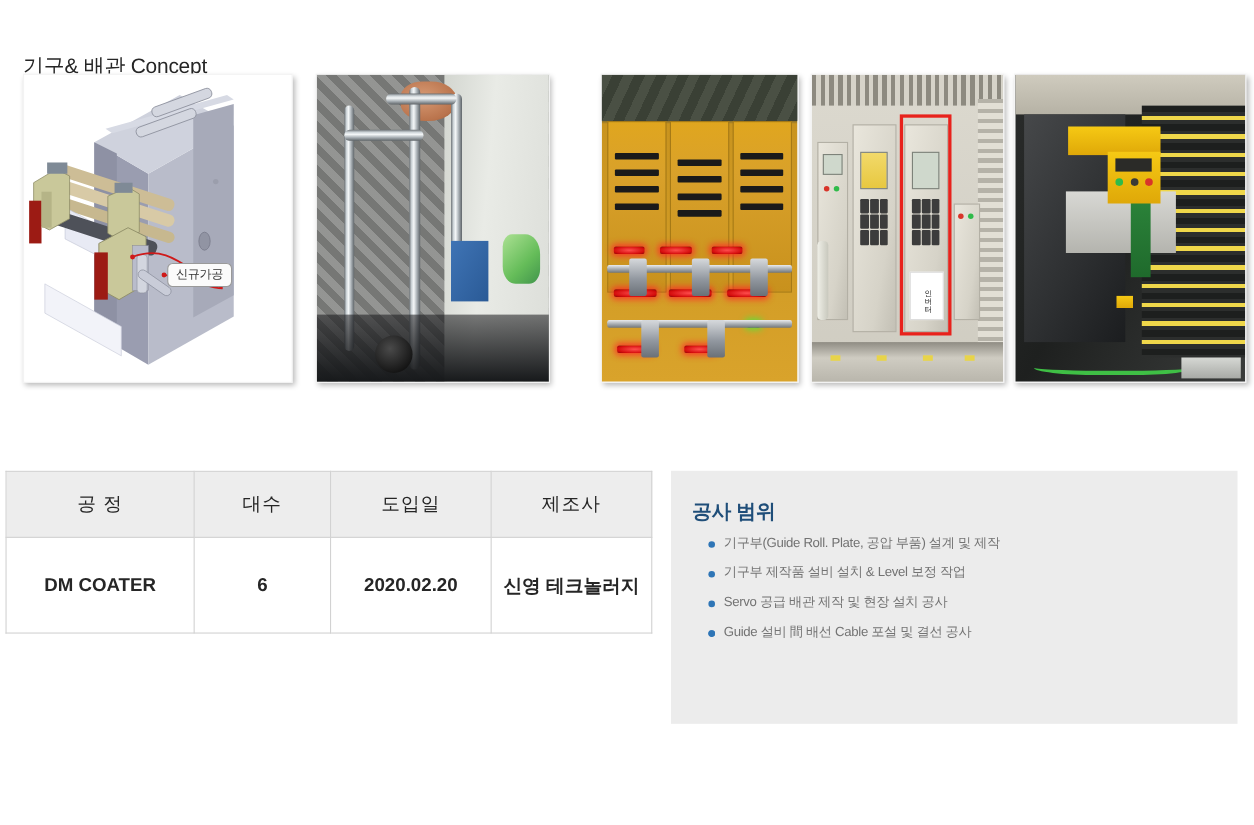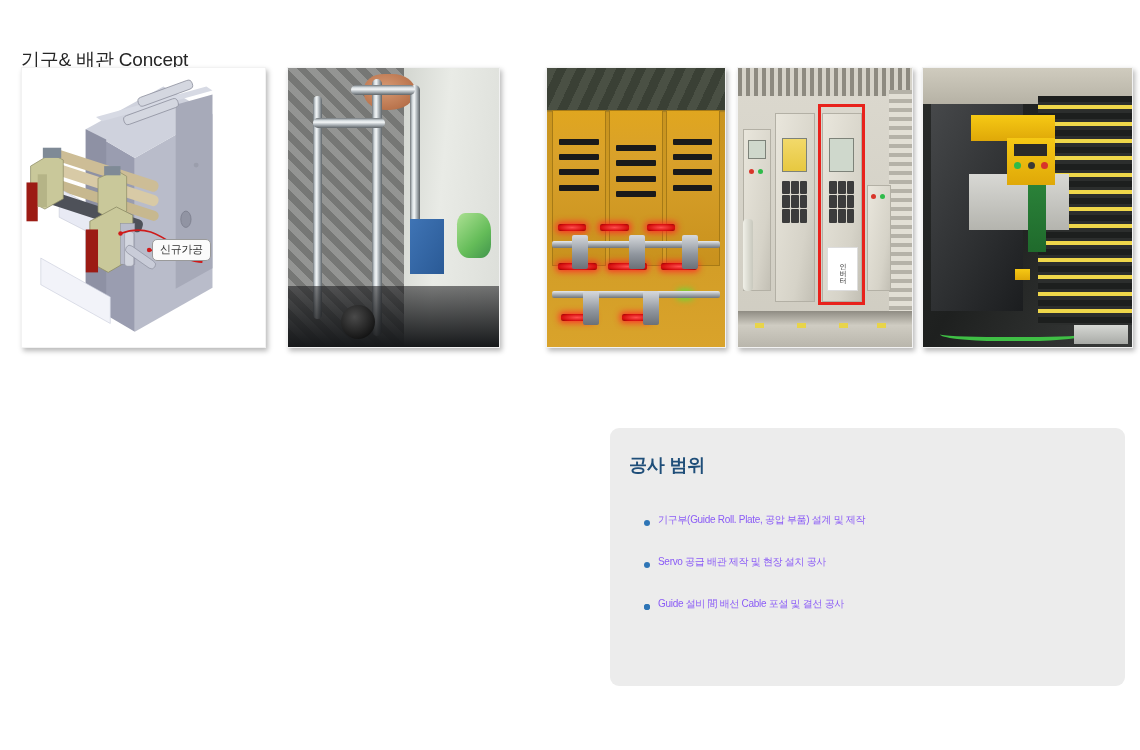--- a/index.html
+++ b/index.html
@@ -191,46 +191,44 @@
   }
   .spec-table col.c1 { width: 171px; }
   .spec-table col.c2 { width: 124px; }
   .spec-table col.c3 { width: 146px; }
   .spec-table col.c4 { width: 146px; }
 
   
   .scope-panel {
     position: absolute;
     left: 610px; top: 428px;
-    width: 515px; height: 258px;
+    width: 515px; height: 230px;
     background: #ececec;
-    border-radius: 9px;
   }
   .scope-title {
     position: absolute;
     left: 19px; top: 25px;
     font-size: 18px;
     font-weight: bold;
     color: #1f4e79;
     letter-spacing: -0.2px;
   }
   .scope-list {
     position: absolute;
     left: 32px; top: 57px;
     list-style: none;
   }
   .scope-list li {
     position: relative;
     padding-left: 16px;
     margin-bottom: 10px;
-    font-size: 10px;
-    color: #8b5cf6;
+    font-size: 12px;
+    color: #737373;
     letter-spacing: -0.3px;
     white-space: nowrap;
-    margin-top: 28px;
   }
   .scope-list li .dot {
     position: absolute;
     left: 2px; top: 7px;
     width: 6px; height: 6px;
     border-radius: 50%;
     background: #2e75b6;
   }
 </style>
 </head>
@@ -442,27 +440,55 @@
         <div class="srv-btn srv-green" style="left:16%;top:52%;"></div>
         <div class="srv-btn srv-dark" style="left:44%;top:52%;"></div>
         <div class="srv-btn srv-red" style="left:72%;top:52%;"></div>
       </div>
       <div class="srv-yellow" style="left:44%;top:72%;width:7%;height:4%;"></div>
       <div class="srv-greencable"></div>
       <div style="position:absolute;right:2%;bottom:1%;width:26%;height:7%;background:linear-gradient(180deg,#d6d8d4,#a8aaa6);"></div>
     </div>
   </div>
 
+  <table class="spec-table">
+    <colgroup>
+        <col class="c1">
+        <col class="c2">
+        <col class="c3">
+        <col class="c4">
+      </colgroup>
+    <thead>
+      <tr>
+        <th>공 정</th>
+        <th>대수</th>
+        <th>도입일</th>
+        <th>제조사</th>
+      </tr>
+    </thead>
+    <tbody>
+      <tr>
+        <td>DM COATER</td>
+        <td>6</td>
+        <td>2020.02.20</td>
+        <td>신영 테크놀러지</td>
+      </tr>
+    </tbody>
+  </table>
 
   <div class="scope-panel">
     <div class="scope-title">공사 범위</div>
     <ul class="scope-list">
       <li>
         <span class="dot"></span>
         <span>기구부(Guide Roll. Plate, 공압 부품) 설계 및 제작</span>
+      </li>
+      <li>
+        <span class="dot"></span>
+        <span>기구부 제작품 설비 설치 &amp; Level 보정 작업</span>
       </li>
       <li>
         <span class="dot"></span>
         <span>Servo 공급 배관 제작 및 현장 설치 공사</span>
       </li>
       <li>
         <span class="dot"></span>
       </li>
       <li>
         <span class="dot"></span>

